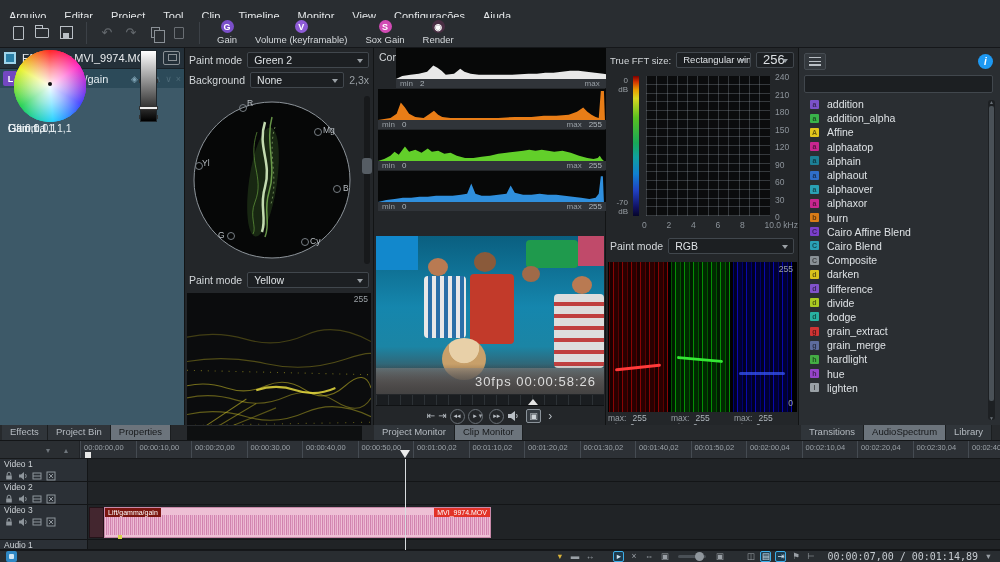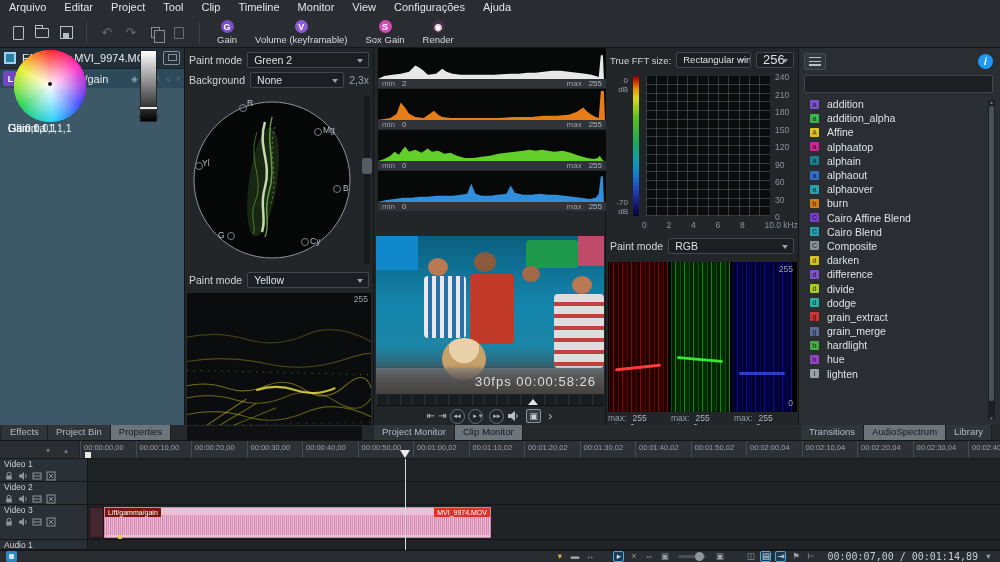--- a/index.html
+++ b/index.html
@@ -2,21 +2,21 @@
 <html><head>
 <meta charset="utf-8">
 <style>
   *{box-sizing:border-box;margin:0;padding:0}
   html,body{background:#141617}
   #app{position:relative;width:1000px;height:562px;background:#232629;overflow:hidden;
        font-family:"Liberation Sans",sans-serif;color:#dfe3e6;font-size:11px}
 
   
   .menubar{position:absolute;left:0;top:0;width:1000px;height:32px;background:#292d31;
-           display:flex;font-size:11px;border-bottom:1px solid #1c1f21}
+           display:flex;align-items:center;font-size:11px;border-bottom:1px solid #1c1f21}
   .menu-item{padding:1px 9px;color:#e3e6e8;cursor:default}
   .toolbar{position:absolute;left:0;top:18px;width:1000px;height:30px;background:#292d31;
            border-bottom:1px solid #15171a;display:flex;align-items:center;padding-left:6px}
   .tbi{width:20px;height:20px;margin:0 2px;display:flex;align-items:center;justify-content:center;color:#aab0b6;font-size:13px}
   .i-doc{width:11px;height:14px;border:1.5px solid #b9bfc5;border-radius:1px}
   .i-folder{width:14px;height:10px;border:1.5px solid #b9bfc5;border-radius:1px;position:relative}
   .i-folder::before{content:"";position:absolute;left:-1px;top:-4px;width:6px;height:3px;border:1.5px solid #b9bfc5;border-bottom:none}
   .i-save{width:13px;height:13px;border:1.5px solid #b9bfc5;position:relative}
   .i-save::after{content:"";position:absolute;left:2px;bottom:0;width:6px;height:5px;background:#b9bfc5}
   .i-dim{opacity:.45}
@@ -376,21 +376,21 @@
           </span>
 
           <span class="cbgrp">
             <span class="cb checked"></span>
             <span>B</span>
           </span>
         </div>
     </div>
     <div>
 
-        <div class="hist" style="position:relative;margin:0 0 0 2px">
+        <div class="hist" style="position:relative;margin:0 0 0 20px">
           <svg viewBox="0 0 220 30" preserveAspectRatio="none">
             <polygon points="0,30 6,27 14,26 22,25 30,23 36,17 40,19 44,22 48,26 56,25 62,20 66,23 72,25 80,26 96,26 112,26 128,25 136,25 144,24 152,24 160,23 168,22 176,22 184,23 192,24 200,25 206,26 210,27 213,28 215,7 217,7 218,30" style="fill: rgb(232, 232, 232);"></polygon>
           </svg>
           <div class="hscale">
             <span><span>min</span><b>2</b></span>
             <span><span>max</span><b>255</b></span>
           </div>
         </div>
 
         <div class="hist" style="position:relative;margin:0 0 0 2px">
@@ -588,20 +588,24 @@
         <div class="trow">
           <span class="ticon" style="background: rgb(47, 110, 201);">a</span>
           <span>alphaout</span>
         </div>
 
         <div class="trow">
           <span class="ticon" style="background: rgb(42, 160, 181);">a</span>
           <span>alphaover</span>
         </div>
 
+        <div class="trow">
+          <span class="ticon" style="background: rgb(201, 38, 143);">a</span>
+          <span>alphaxor</span>
+        </div>
 
         <div class="trow">
           <span class="ticon" style="background: rgb(217, 124, 23);">b</span>
           <span>burn</span>
         </div>
 
         <div class="trow">
           <span class="ticon" style="background: rgb(122, 63, 201);">C</span>
           <span>Cairo Affine Blend</span>
         </div>

